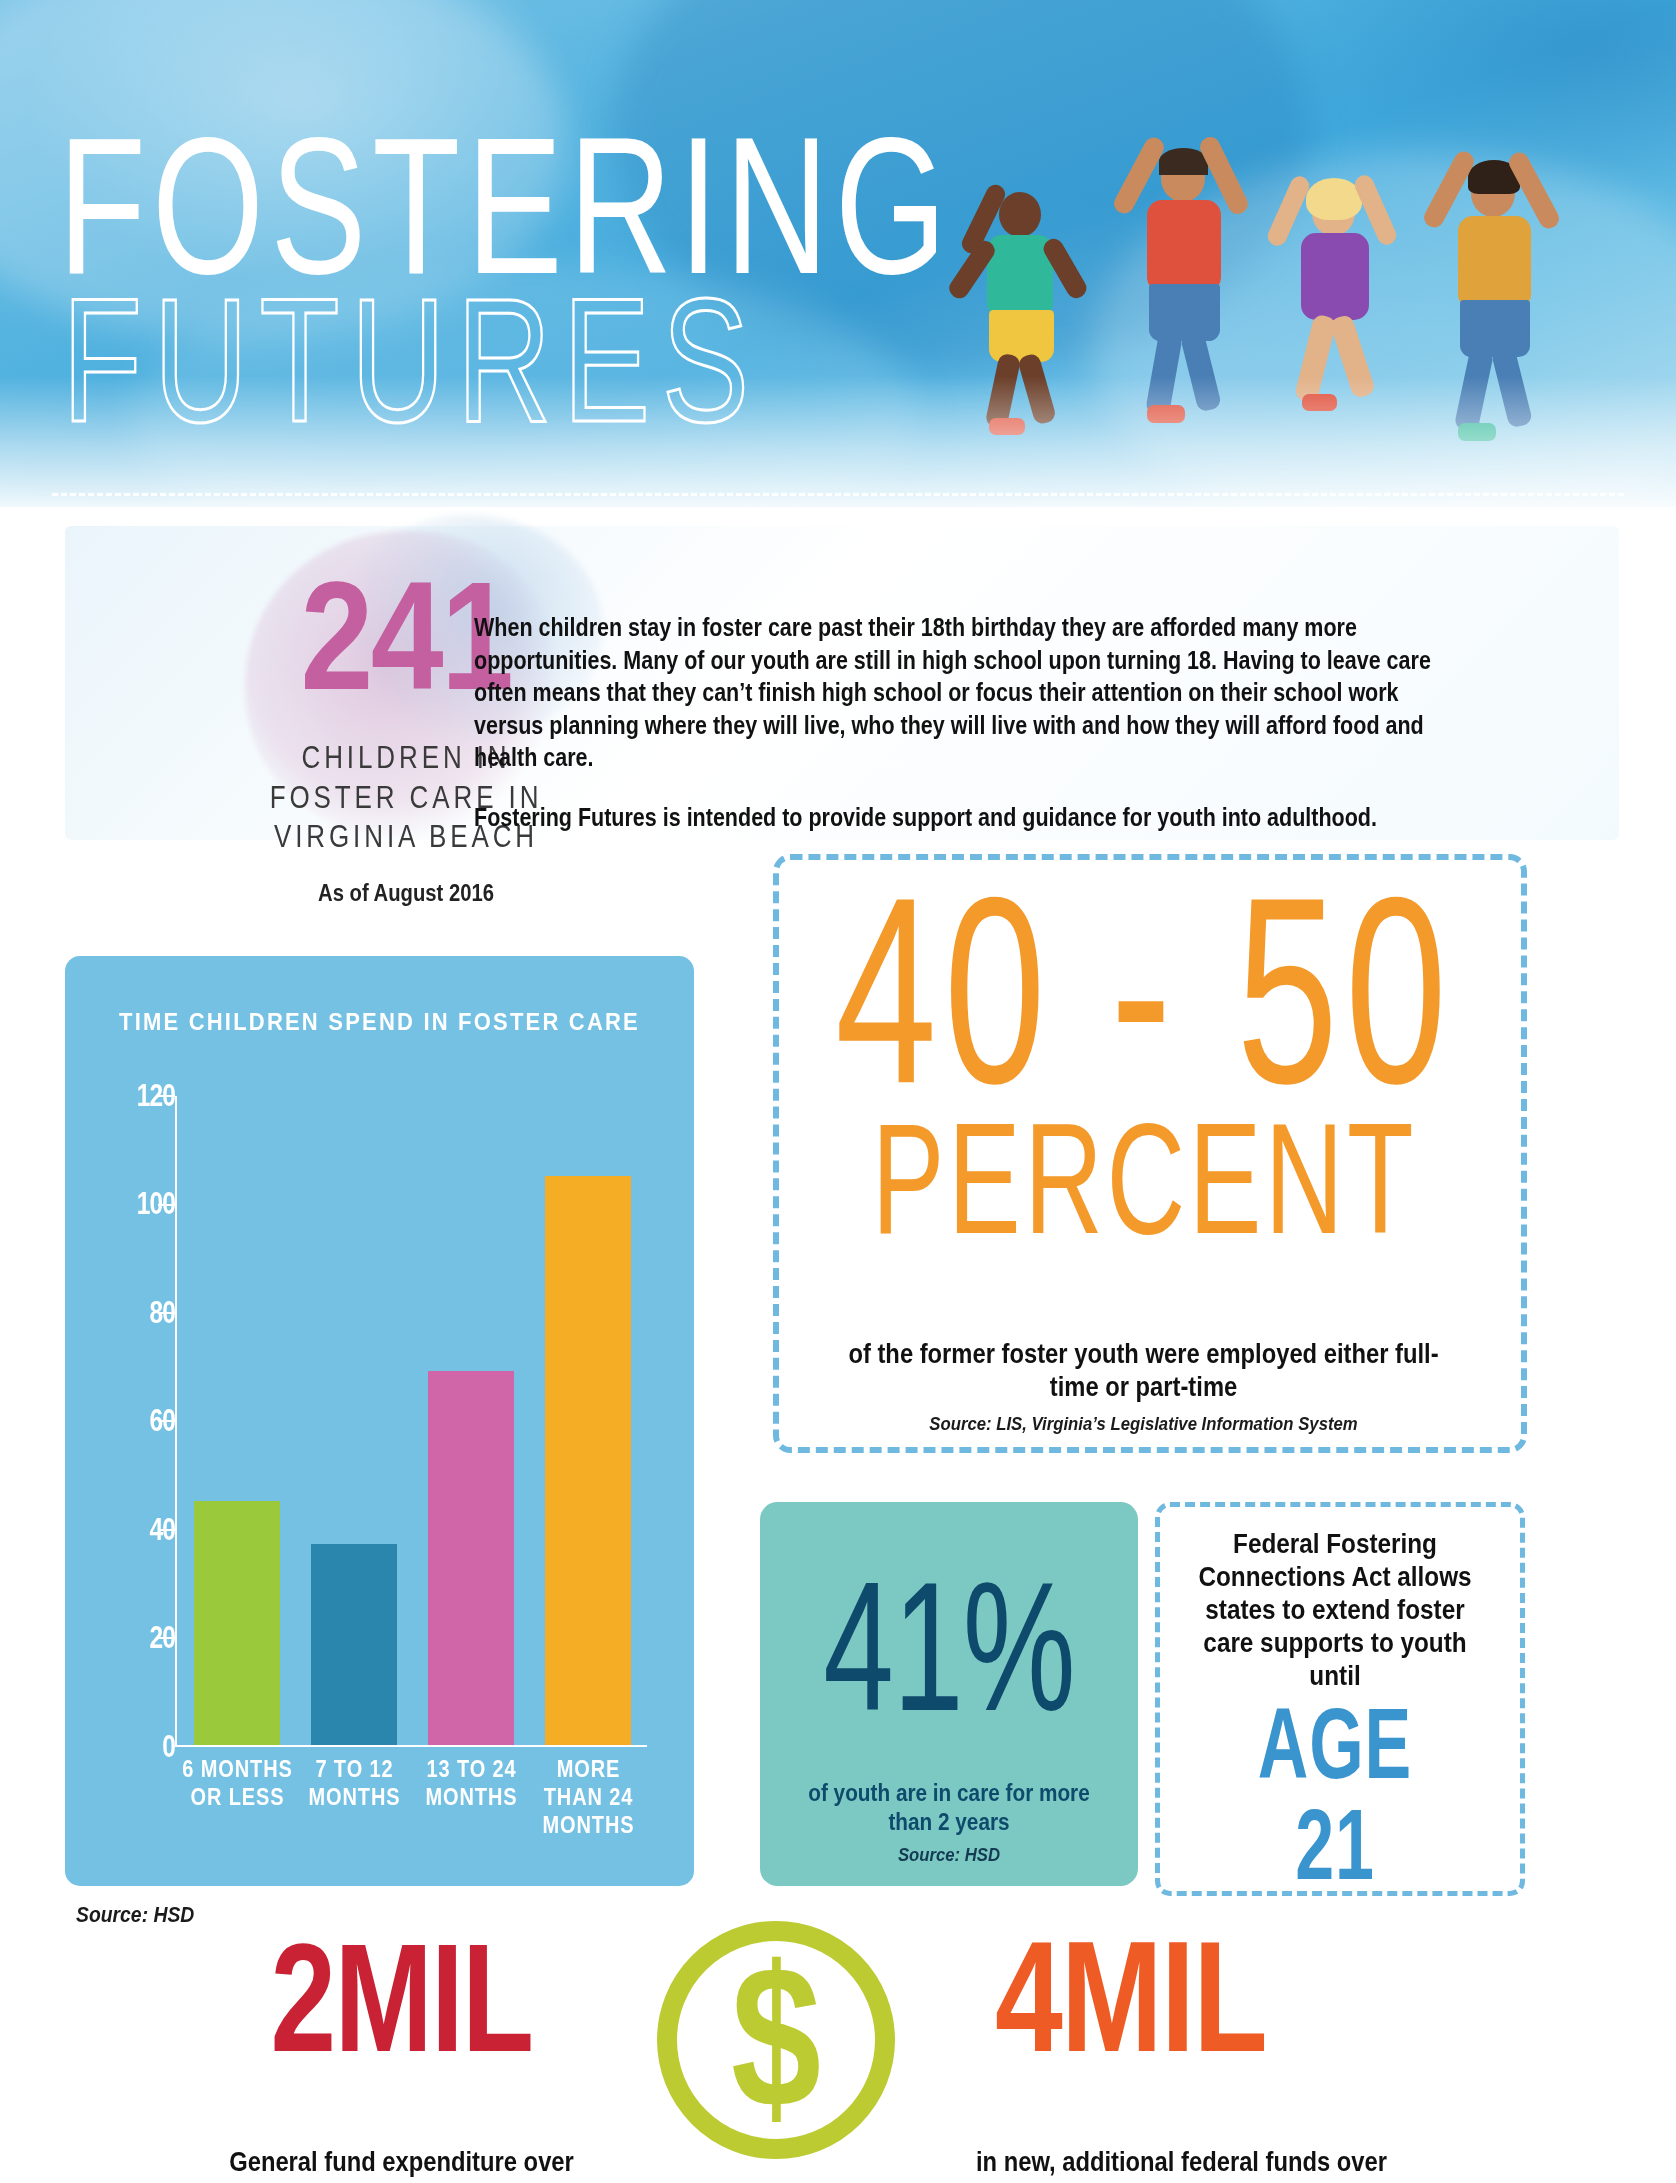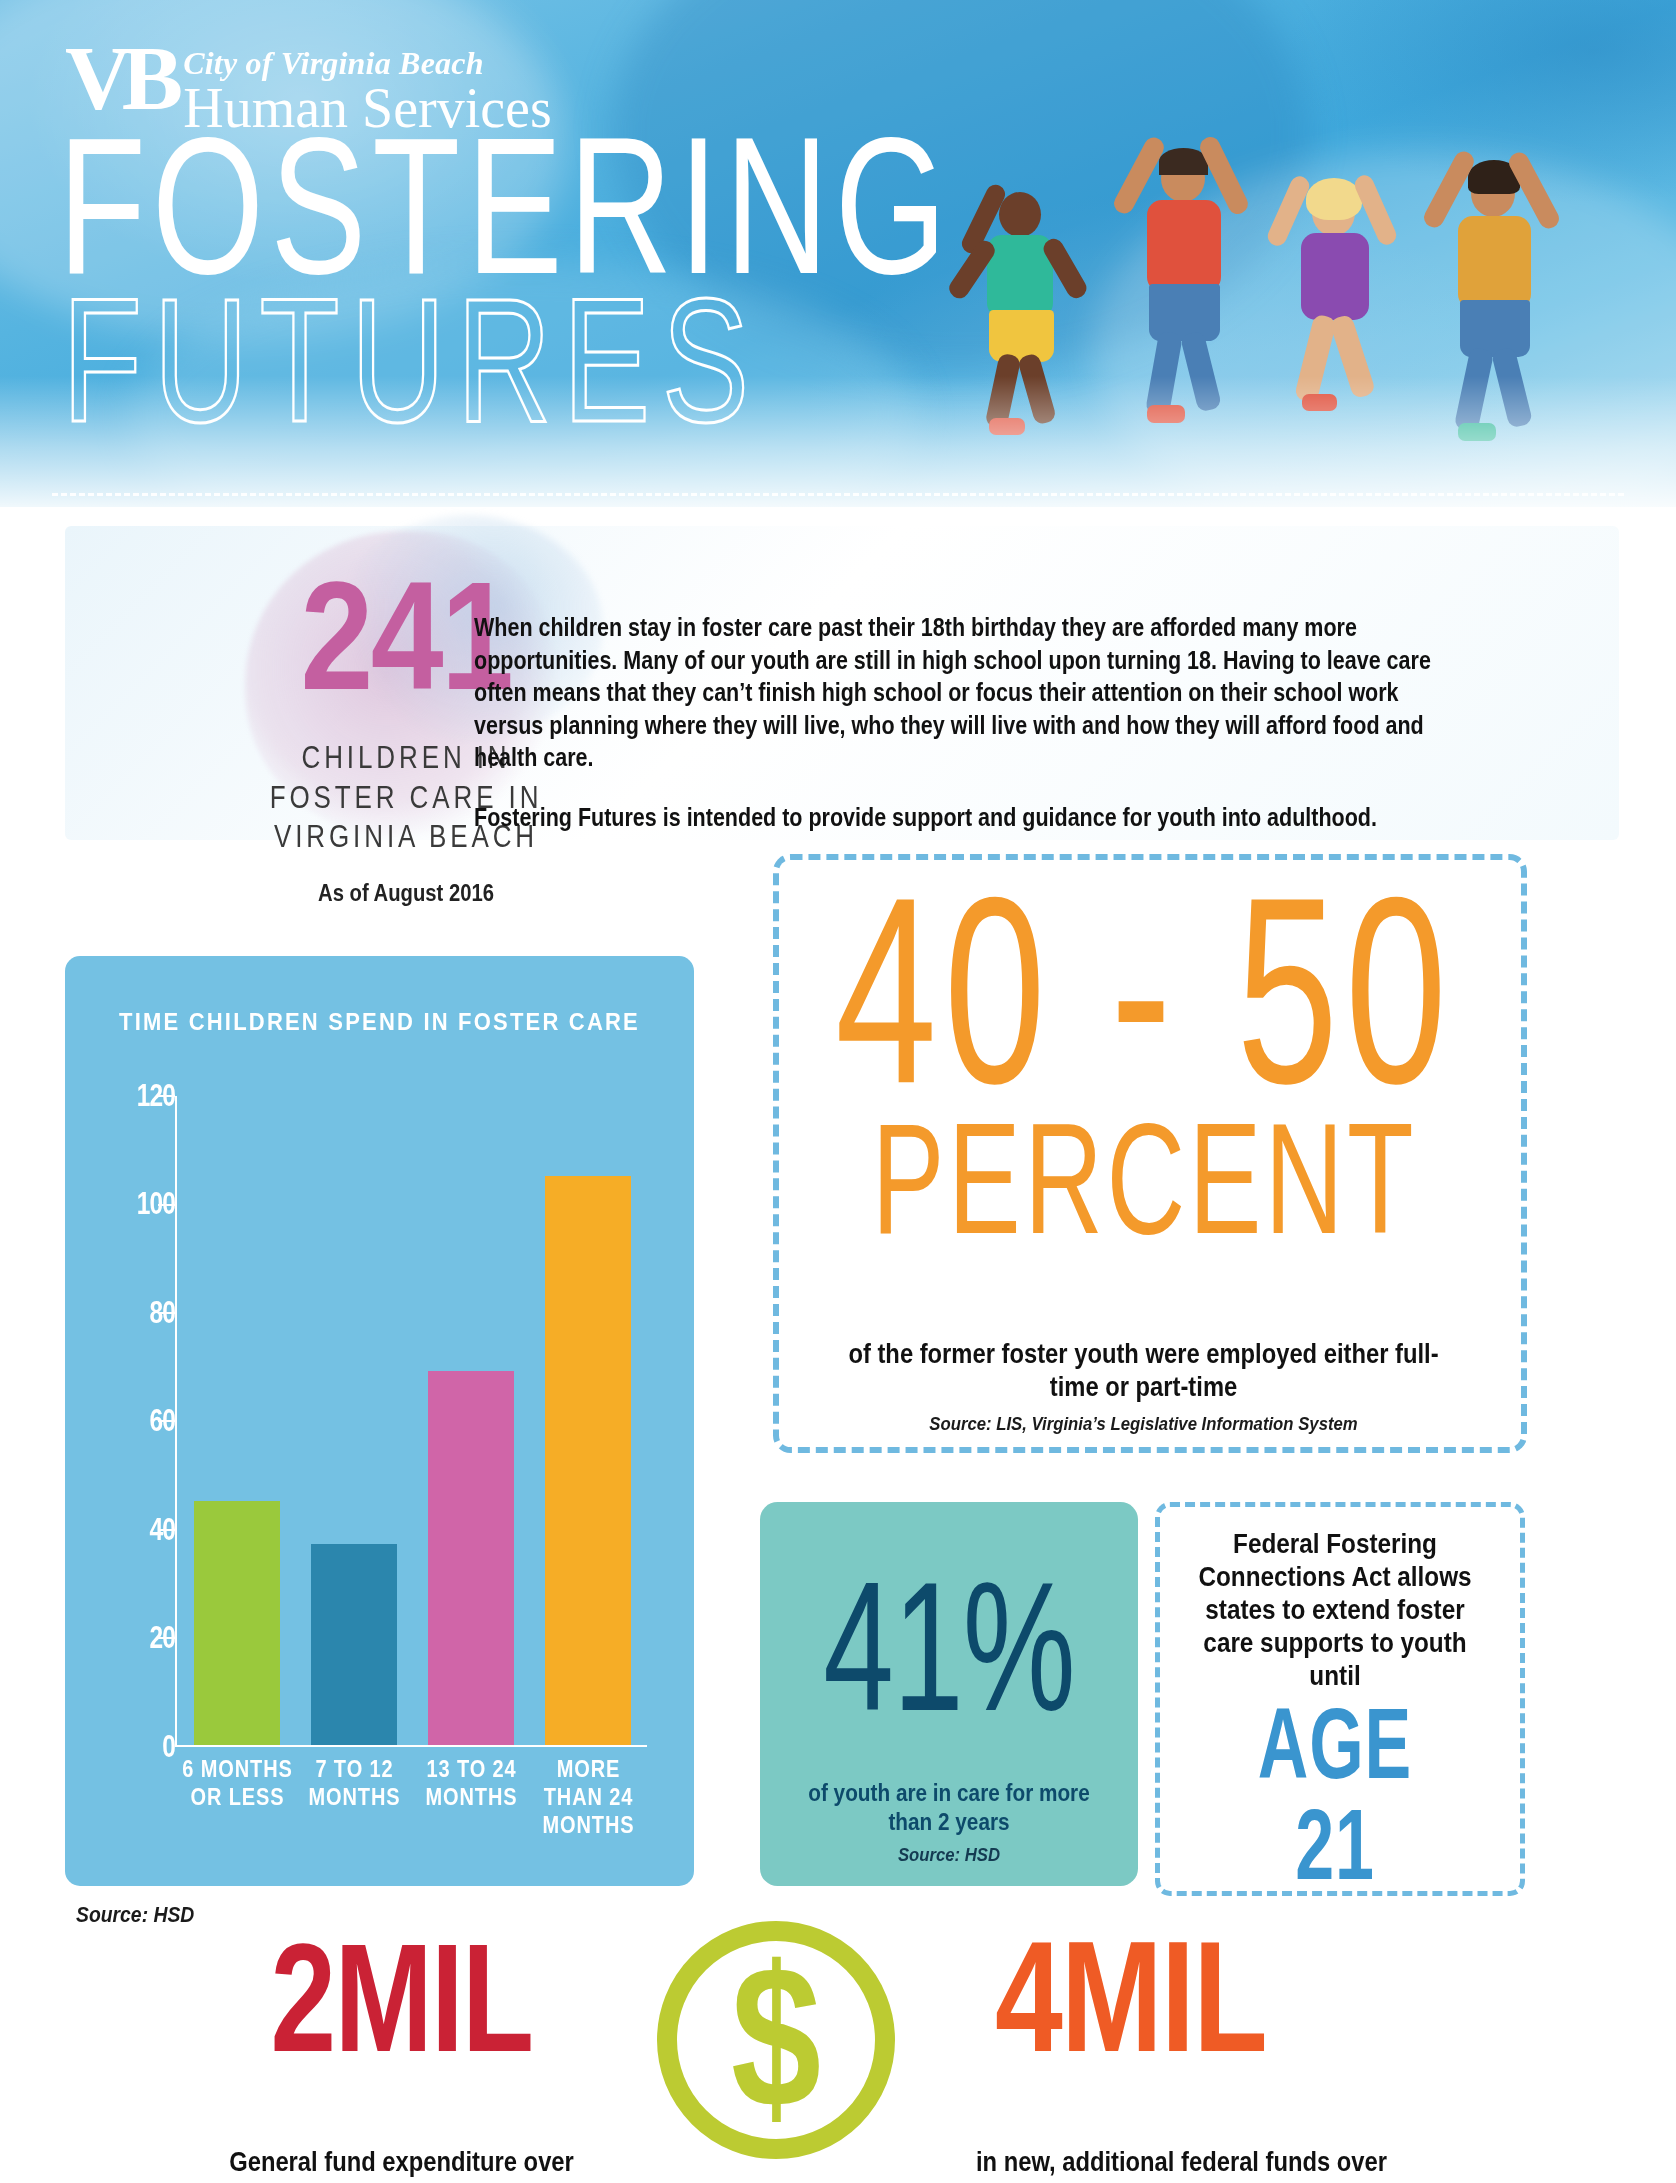--- a/index.html
+++ b/index.html
@@ -325,27 +325,20 @@
         <div class="limb" style="left:29px;top:4.4px;width:20px;height:83px;background:#c98b5e;transform:rotate(28deg);"></div>
         <div class="limb" style="left:114px;top:5.2px;width:20px;height:83px;background:#c98b5e;transform:rotate(-28deg);"></div>
         <div class="torso" style="left:48px;top:72px;width:73px;height:93px;background:#e0a23a;"></div>
         <div class="torso" style="left:50px;top:156px;width:70px;height:57px;background:#4a7fb5;border-radius:3.5px 3.5px 11.4px 11.4px;"></div>
         <div class="limb" style="left:52px;top:204px;width:23.6px;height:83px;background:#4a7fb5;transform:rotate(12deg);"></div>
         <div class="limb" style="left:90px;top:204px;width:23.6px;height:79px;background:#4a7fb5;transform:rotate(-14deg);"></div>
         <div class="limb" style="left:48px;top:279px;width:38px;height:17.5px;background:#2fb99a;border-radius:7px;"></div>
       </div>
     </div>
 
-    <div class="logo">
-      <div class="vb-mark">VB</div>
-      <div class="logo-txt">
-        <div class="logo-city">City of Virginia Beach</div>
-        <div class="logo-hs">Human Services</div>
-      </div>
-    </div>
 
     <div class="title-fostering">FOSTERING</div>
     <div class="title-futures">FUTURES</div>
     <div class="header-fade"></div>
     <div class="dashline"></div>
   </div>
 
   <div class="intro-panel"></div>
   <div class="blob-pink"></div>
   <div class="blob-blue"></div>

